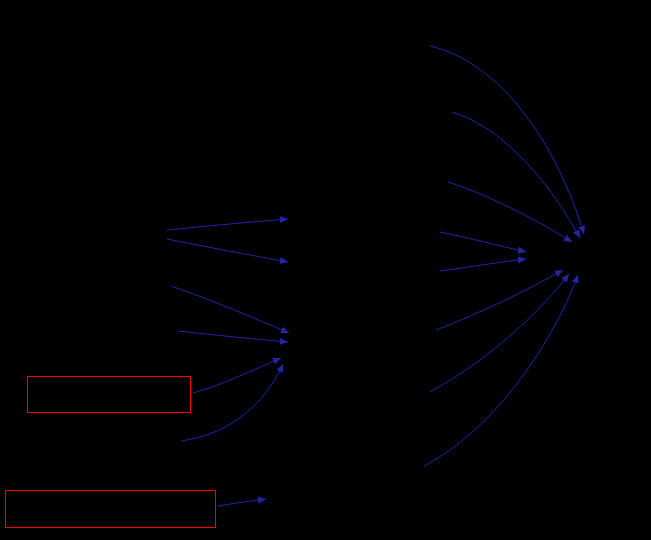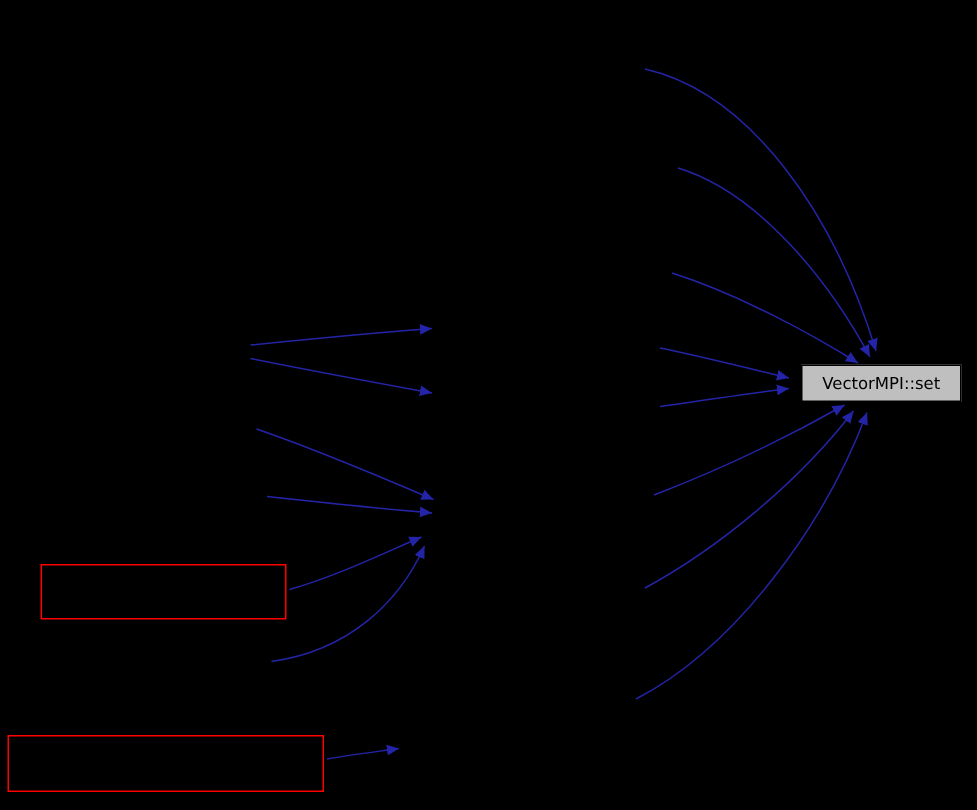--- a/index.html
+++ b/index.html
@@ -85,19 +85,18 @@
     <path d="M167,239 C207,247 250,255 288,262" fill="none" stroke-width="1" marker-end="url(#arrow)" stroke="#2424a8"></path>
 
     <path d="M171,286 C212,300 254,318 289,333" fill="none" stroke-width="1" marker-end="url(#arrow)" stroke="#2424a8"></path>
     <path d="M178,331 C215,335 253,339 288,342" fill="none" stroke-width="1" marker-end="url(#arrow)" stroke="#2424a8"></path>
     <path d="M193,393 C222,385 253,370 281,358" fill="none" stroke-width="1" marker-end="url(#arrow)" stroke="#2424a8"></path>
     <path d="M181,441 C232,434 266,402 283,364" fill="none" stroke-width="1" marker-end="url(#arrow)" stroke="#2424a8"></path>
 
     <path d="M218,506 C235,503 252,501 266,499" fill="none" stroke-width="1" marker-end="url(#arrow)" stroke="#2424a8"></path>
   </svg>
 
-  <div class="node node-target">VectorMPI::set</div>
 
   <div class="node node-truncated-1"></div>
 
   <div class="node node-truncated-2"></div>
 
 </div>
 
 </body></html>

